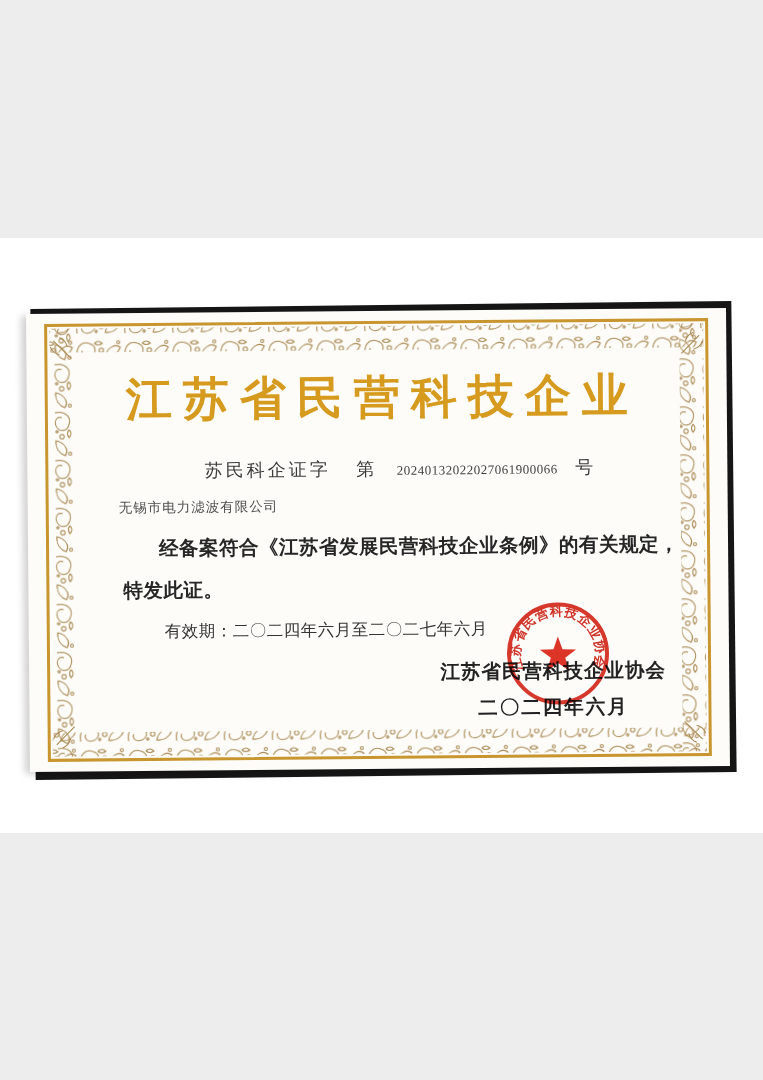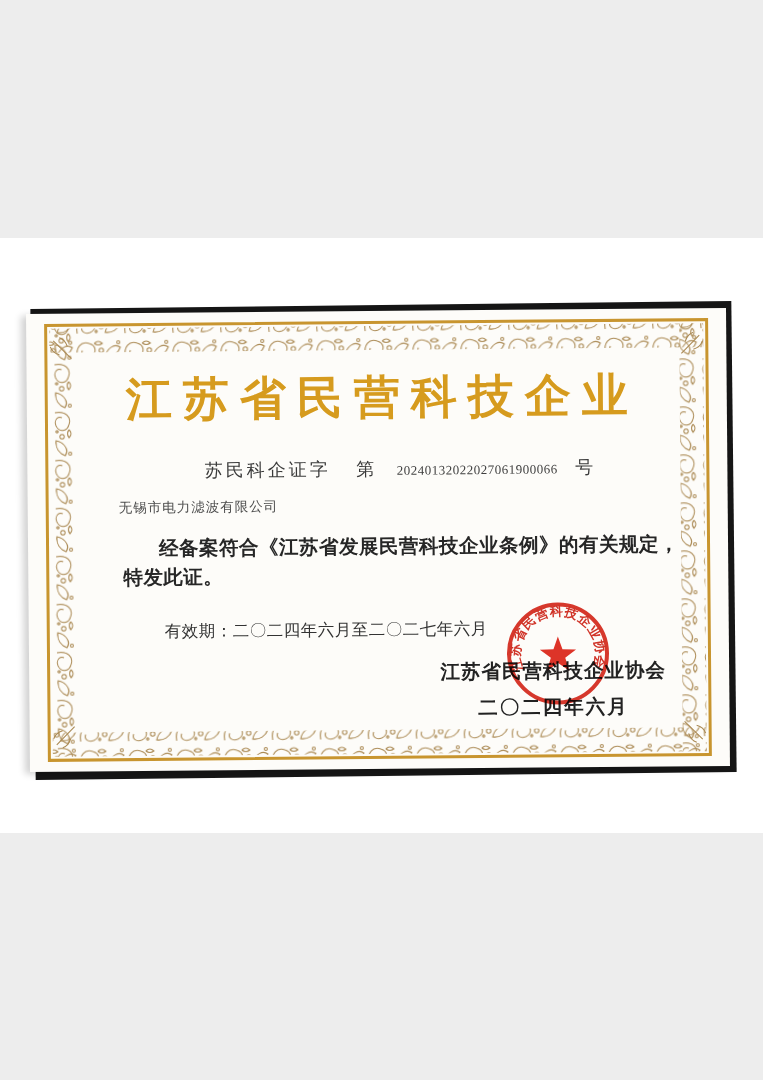--- a/index.html
+++ b/index.html
@@ -42,21 +42,21 @@
   .cert-line .suffix{margin-left:10px;}
   .company{
     position:absolute;top:186px;left:91px;
     font-size:13.5px;color:#4c4c4c;letter-spacing:1px;
   }
   .body-line{
     position:absolute;margin:0;font-size:19.5px;font-weight:bold;
     color:#262626;letter-spacing:0.5px;
   }
   .body1{top:222px;left:131px;}
-  .body2{top:251px;left:95px;}
+  .body2{top:264px;left:95px;}
   .validity{
     position:absolute;top:308px;left:136px;
     font-size:16.5px;color:#333333;letter-spacing:0.5px;
   }
   .issuer-block{
     position:absolute;top:348px;left:396px;width:256px;text-align:center;
   }
   .issuer{font-size:19.5px;font-weight:bold;color:#222;letter-spacing:1px;}
   .issue-date{margin-top:9px;font-size:19.5px;font-weight:bold;color:#222;letter-spacing:2px;}
 

